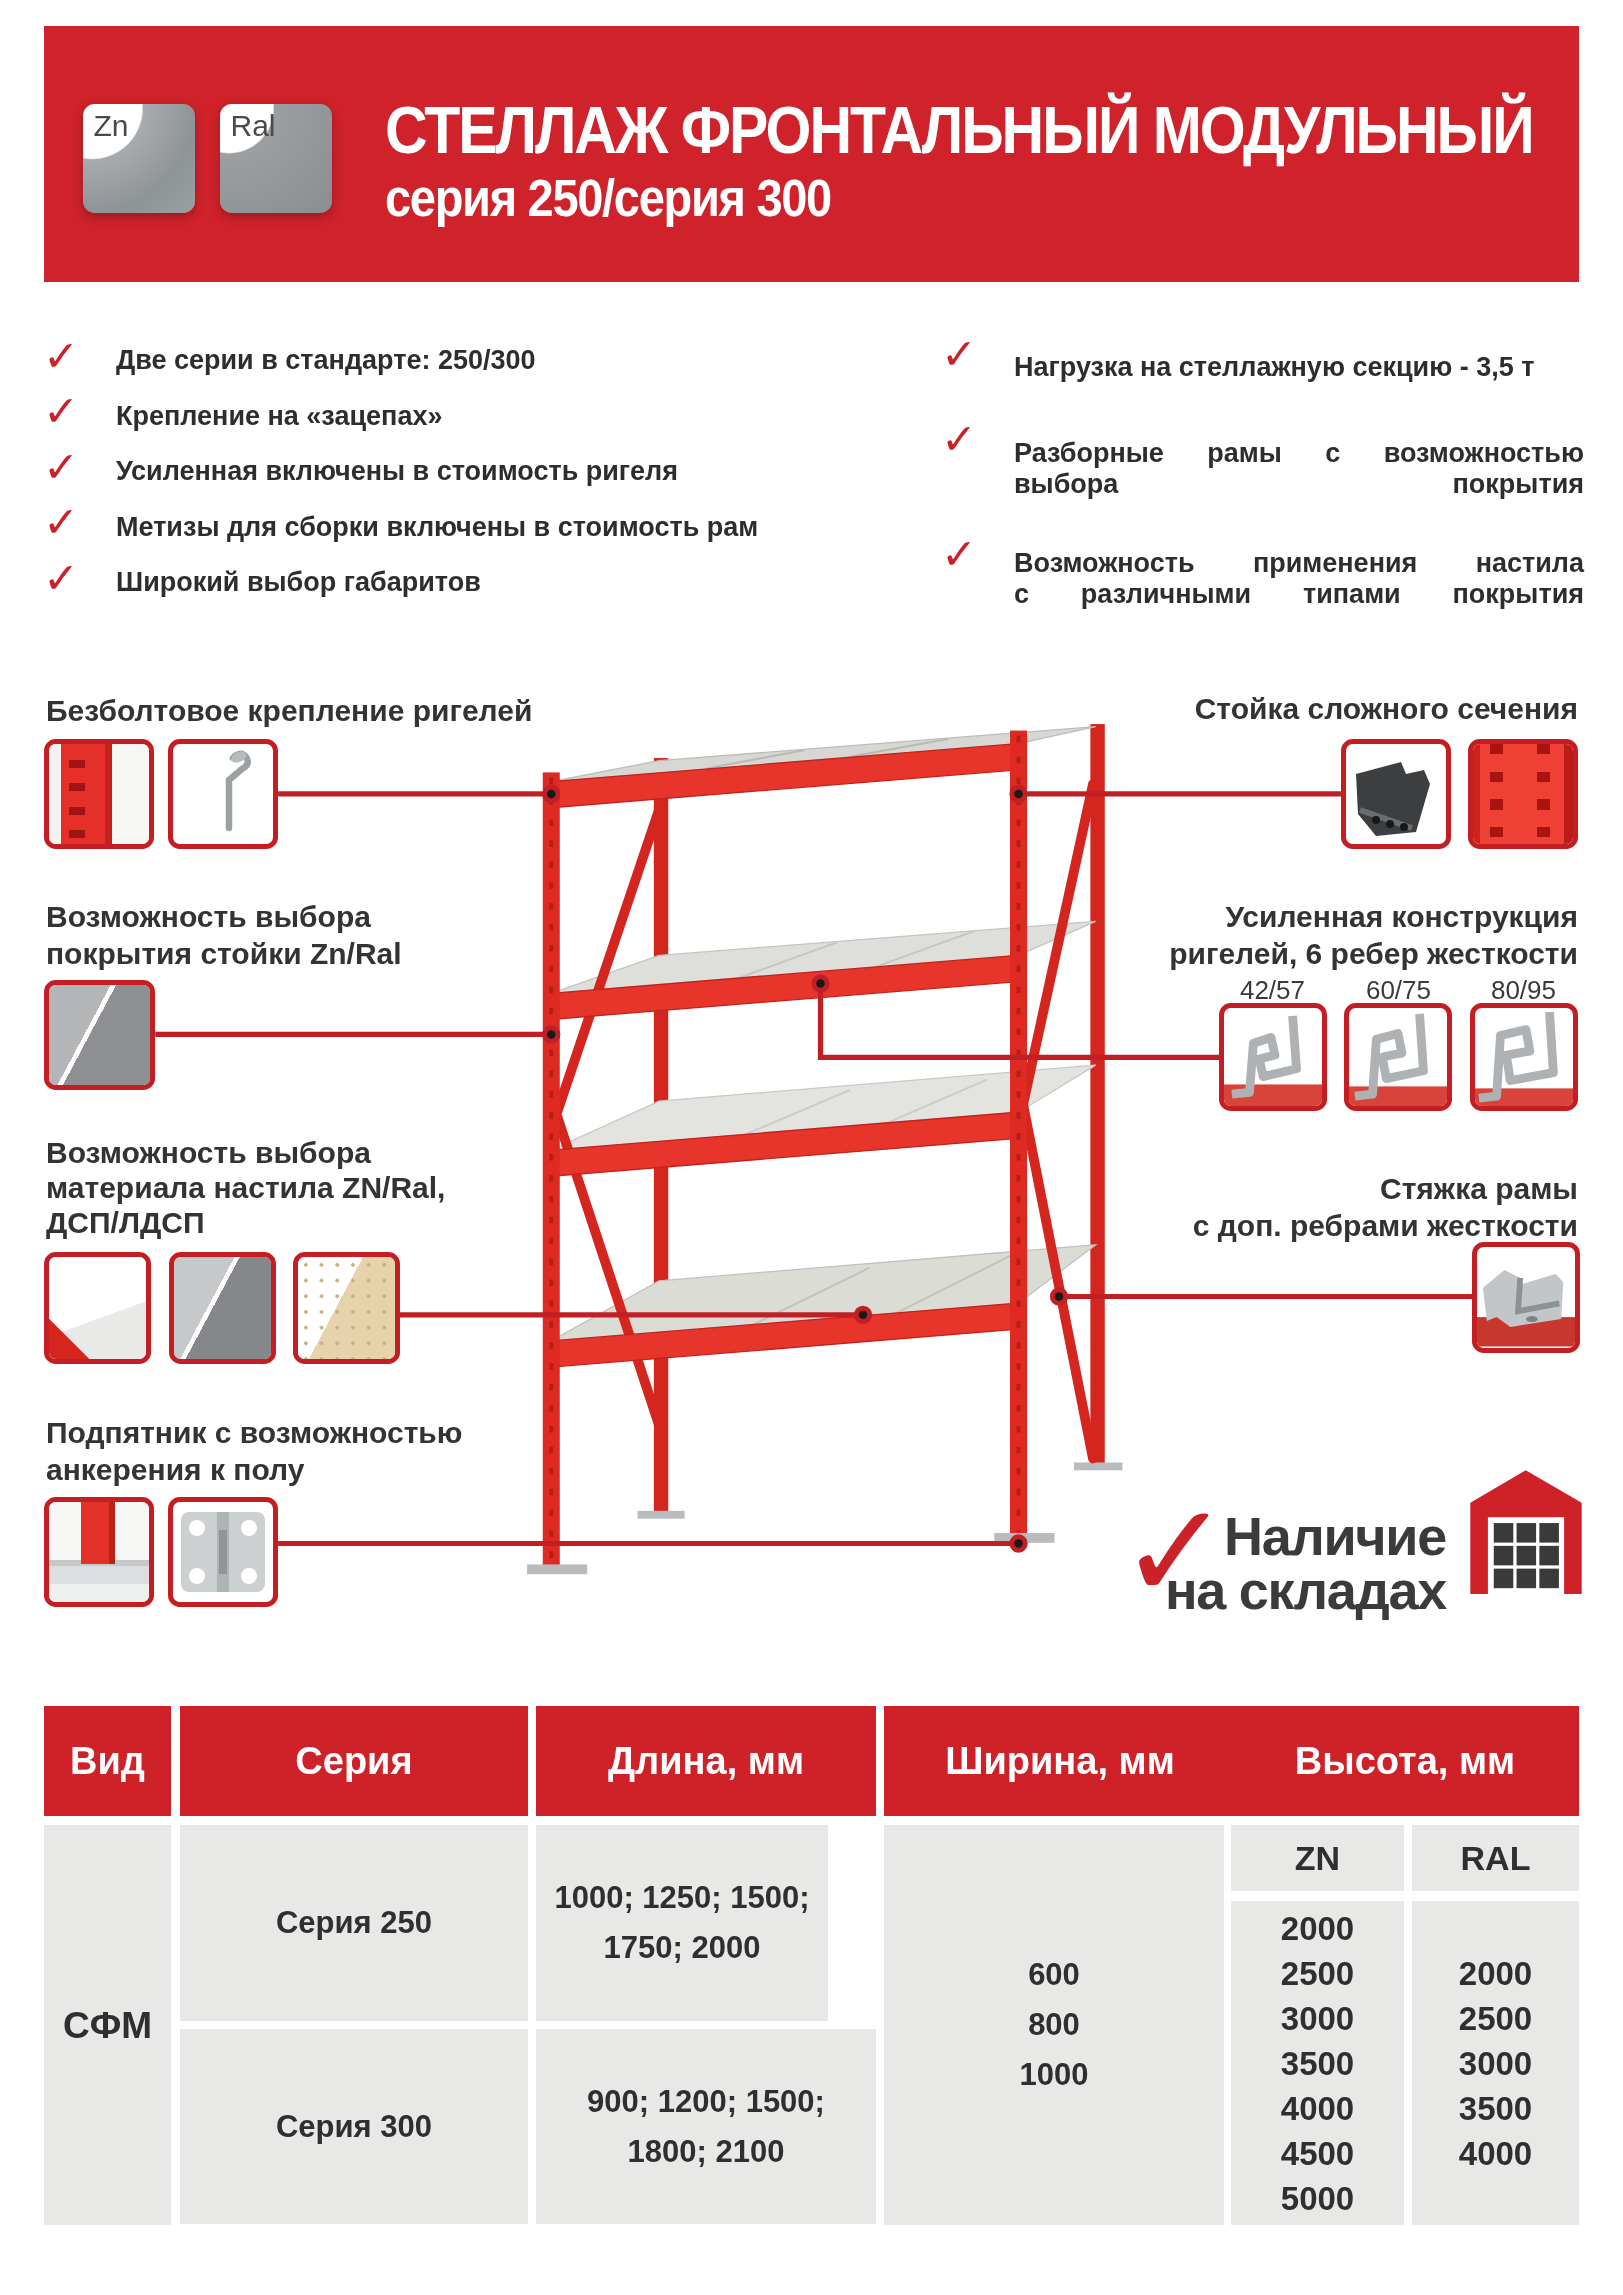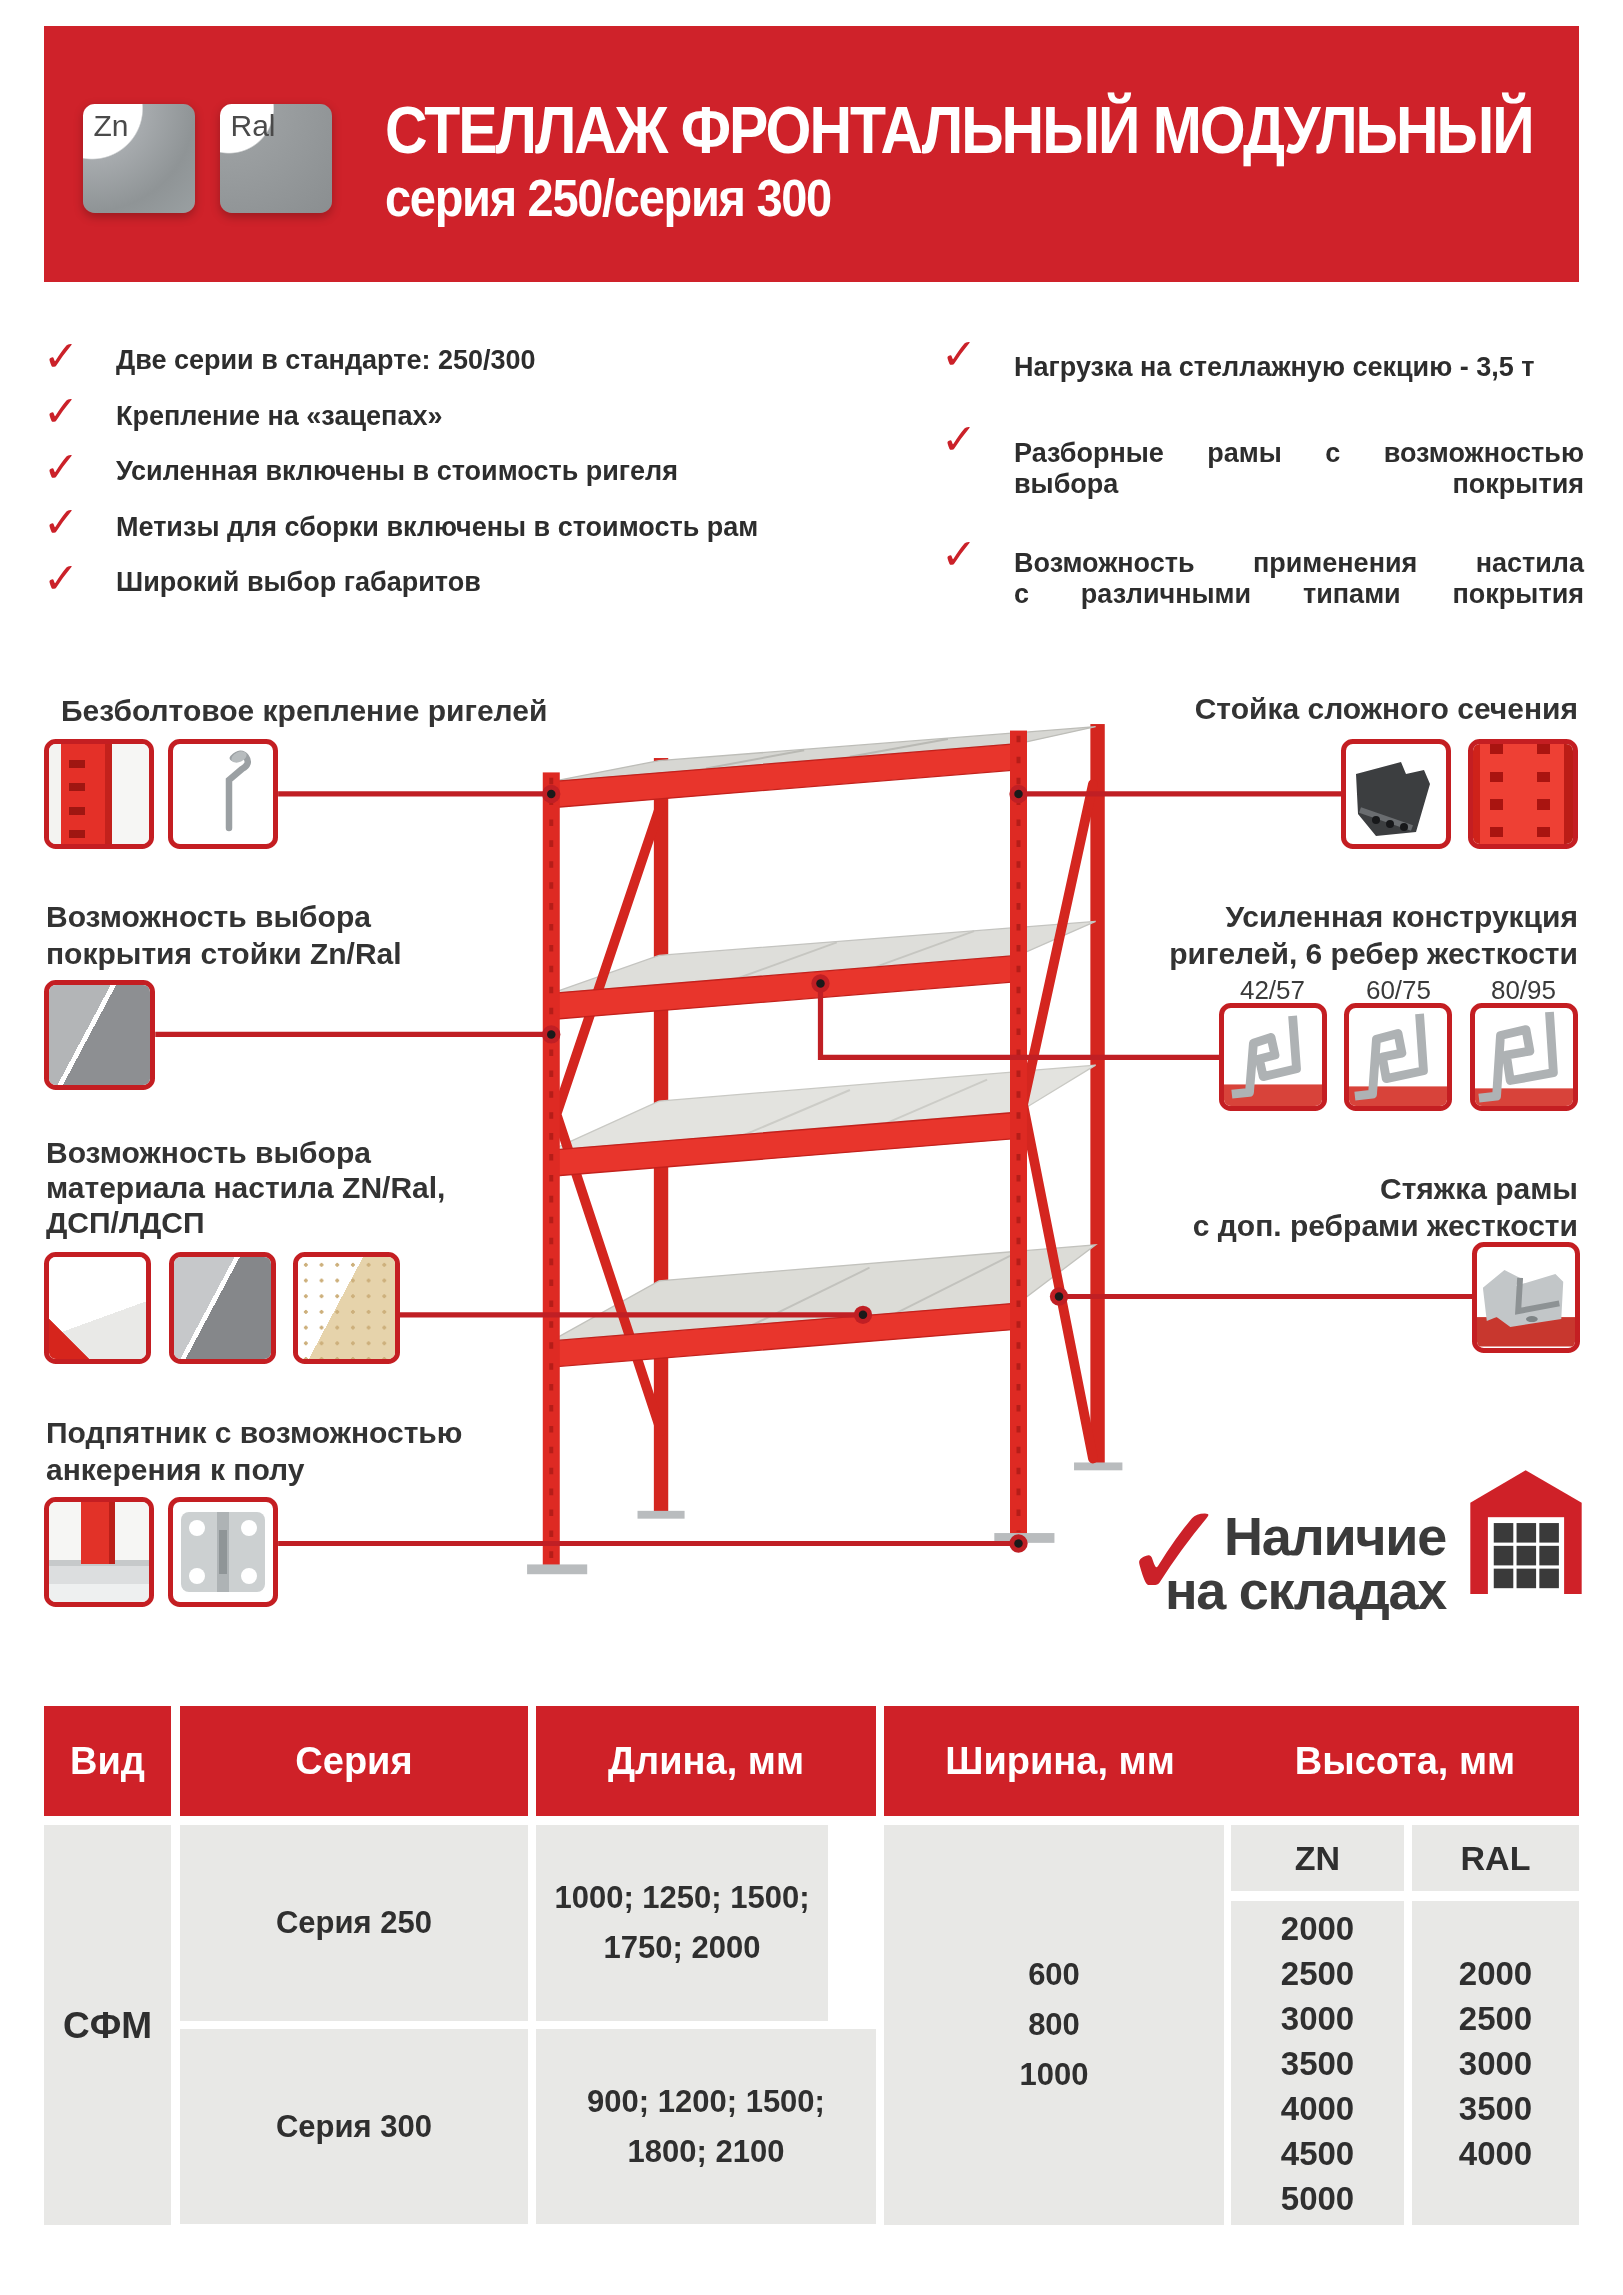--- a/index.html
+++ b/index.html
@@ -177,21 +177,21 @@
           <circle cx="1255" cy="1505" r="14" fill="#c01f24"></circle>
           <circle cx="1255" cy="1505" r="6.5" fill="#1a1a1a"></circle>
         </g>
       <g>
           <circle cx="1558" cy="1215" r="14" fill="#c01f24"></circle>
           <circle cx="1558" cy="1215" r="6.5" fill="#1a1a1a"></circle>
         </g>
     </g>
   </svg>
 
-  <div class="co-title" style="left:61px; top:692px;">Безболтовое крепление ригелей</div>
+  <div class="co-title" style="left:46px; top:692px;">Безболтовое крепление ригелей</div>
   <div class="pbox" style="left:44px; top:739px; width:110px; height:110px;">
     <div class="pfill ph-upright"></div>
   </div>
   <div class="pbox" style="left:168px; top:739px; width:110px; height:110px;">
     <svg class="pfill" viewBox="0 0 100 100">
       <path d="M60 14 Q68 6 73 13 Q78 20 69 25 L56 36 L56 84" stroke="#9ba0a3" stroke-width="6.5" fill="none" stroke-linecap="round"></path>
       <ellipse cx="66" cy="13" rx="8" ry="5" fill="#b7bcbe" transform="rotate(-25 66 13)"></ellipse>
     </svg>
   </div>
 

